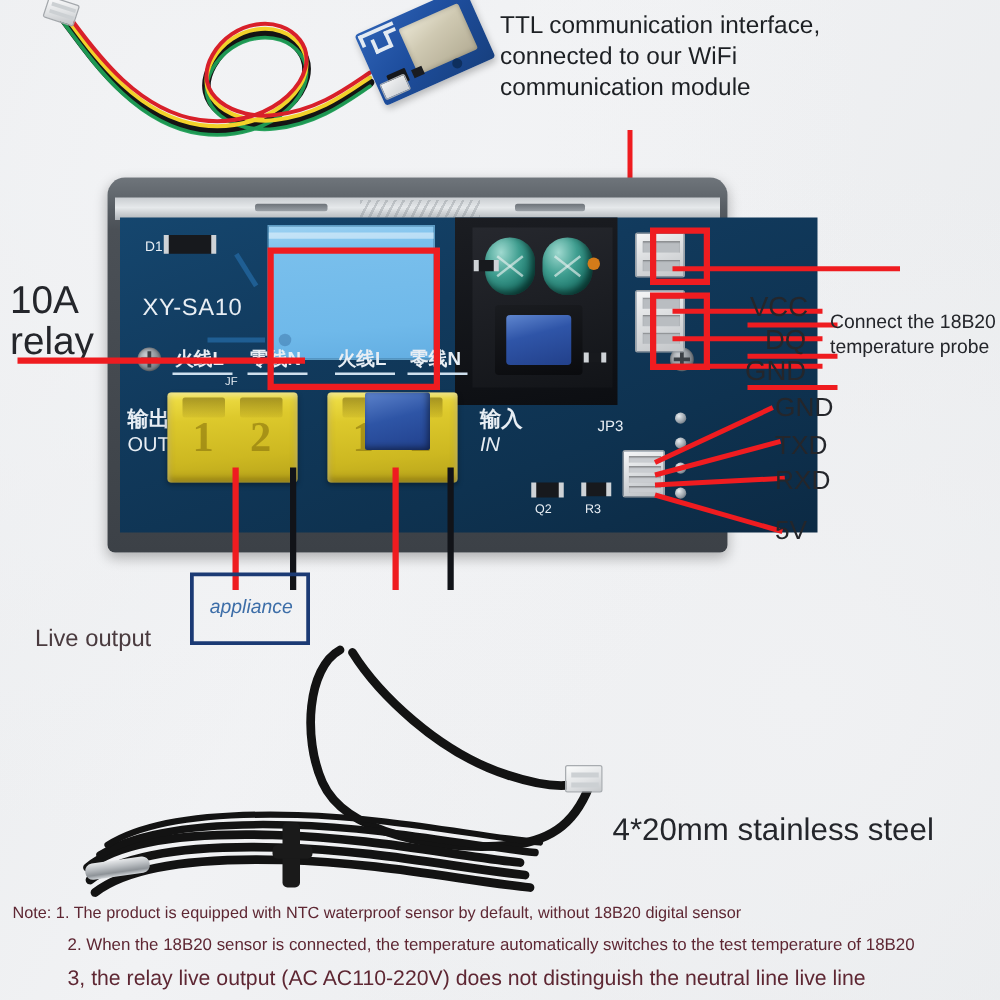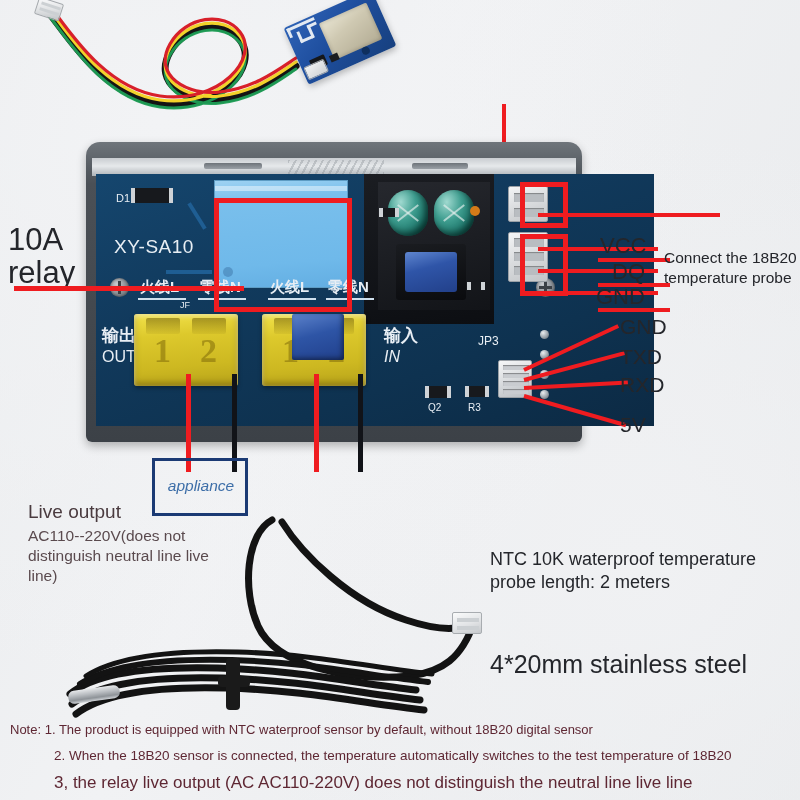--- a/index.html
+++ b/index.html
@@ -207,20 +207,23 @@
       <div class="shield"></div>
       <div style="position:absolute;left:10px;top:40px;width:16px;height:11px;background:#15171b;border-radius:1px;"></div>
       <div style="position:absolute;left:30px;top:44px;width:9px;height:7px;background:#1a1c20;"></div>
       <div style="position:absolute;left:2px;top:44px;width:22px;height:14px;background:linear-gradient(160deg,#f2f3f4,#cfd2d5);border:1px solid #a8acb0;border-radius:2px;"></div>
       <div style="position:absolute;left:62px;top:50px;width:8px;height:8px;border-radius:50%;background:#0e2f5e;"></div>
     </div>
   </div>
 
   <div class="redline" style="left:502px; top:104px; width:4px; height:96px;"></div>
 
+  <div class="abs txt hdr" style="left:400px; top:8px; width:320px; font-size:19.5px;">TTL communication interface,
+connected to our WiFi
+communication module</div>
 
   <div id="device">
     <div class="case"></div>
     <div class="bezel">
       <div class="bezel-slot" style="left:112px; width:58px;"></div>
       <div class="bezel-slot" style="left:320px; width:56px;"></div>
       <div style="position:absolute;left:196px;top:2px;width:96px;height:14px;opacity:.32;background:repeating-linear-gradient(118deg,#7b8288 0 2px,transparent 2px 6px);"></div>
     </div>
 
     <div class="pcb">
@@ -354,23 +357,20 @@
   <div class="blkline" style="left:232px; top:374px; width:5px; height:98px;"></div>
 
   <div class="redline" style="left:314px; top:374px; width:5px; height:98px;"></div>
   <div class="blkline" style="left:358px; top:374px; width:5px; height:98px;"></div>
 
   <div class="appliance-box" style="left:152px; top:458px; width:96px; height:58px;"></div>
   <div class="abs" style="left:160px; top:477px; width:82px; text-align:center; font-size:15.5px; color:#3d6ea8;font-style:italic;">appliance</div>
 
 
   <div class="abs txt" style="left:28px; top:500px; font-size:19px; color:#4a3b3f;">Live output</div>
-  <div class="abs txt" style="left:28px; top:526px; width:250px; font-size:15.5px; color:#5a4a4e;">AC110--220V(does not
-distinguish neutral line live
-line)</div>
 
   <div class="abs" style="left:50px; top:498px; width:450px; height:220px;">
     <svg width="450" height="220">
       <g fill="none" stroke="#131313" stroke-linecap="round">
         <path d="M222,22 C196,36 192,92 208,128 C226,168 300,184 360,178 C392,174 412,160 424,124" stroke-width="7"></path>
         <path d="M232,24 C252,56 300,104 356,122 C392,134 412,132 424,124" stroke-width="7"></path>
         <path d="M20,196 C44,176 96,168 168,170 C246,172 310,186 366,192" stroke-width="7"></path>
         <path d="M22,206 C48,186 100,178 172,180 C250,182 314,196 370,202" stroke-width="7"></path>
         <path d="M26,216 C52,196 104,188 176,190 C254,192 318,206 374,212" stroke-width="7"></path>
         <path d="M30,186 C58,168 110,160 182,162 C258,164 322,178 378,184" stroke-width="6"></path>
@@ -379,21 +379,19 @@
       <rect x="176" y="160" width="14" height="52" rx="4" fill="#1a1a1a"></rect>
       <rect x="168" y="178" width="32" height="11" rx="4" fill="#1a1a1a"></rect>
     </svg>
     <div class="probe-tip" style="left:18px; top:190px;"></div>
   </div>
   <div class="jst">
     <i style="top:5px;"></i>
       <i style="top:13px;"></i>
   </div>
 
-  <div class="abs txt" style="left:490px; top:548px; width:300px; font-size:18px;">NTC 10K waterproof temperature
-probe length: 2 meters</div>
   <div class="abs txt" style="left:490px; top:648px; font-size:25px;">4*20mm stainless steel</div>
 
   <div class="abs txt note" style="left:10px; top:722px; font-size:13px;">Note: 1. The product is equipped with NTC waterproof sensor by default, without 18B20 digital sensor</div>
   <div class="abs txt note" style="left:54px; top:747px; font-size:13.5px;">2. When the 18B20 sensor is connected, the temperature automatically switches to the test temperature of 18B20</div>
   <div class="abs txt note" style="left:54px; top:772px; font-size:17px;">3, the relay live output (AC AC110-220V) does not distinguish the neutral line live line</div>
 
 </div>
 
 </body></html>

